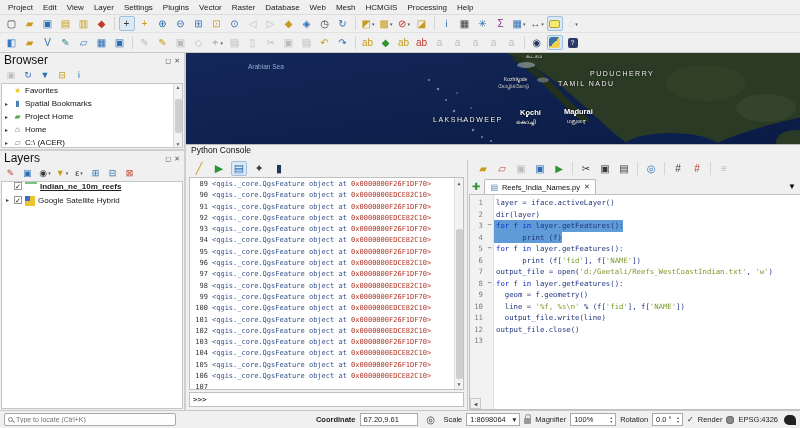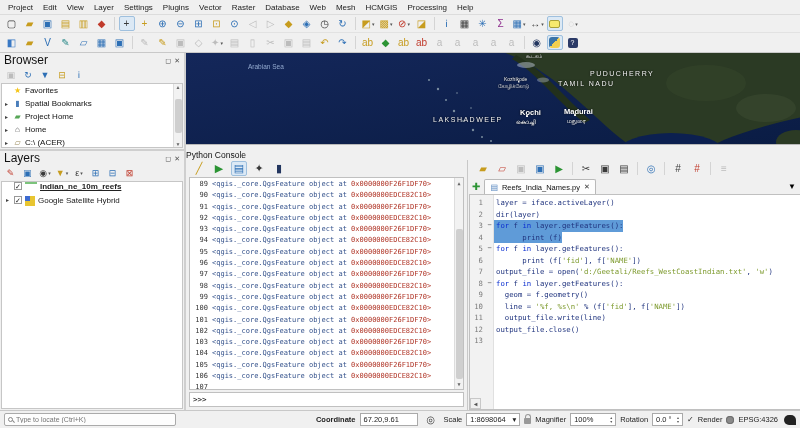--- a/index.html
+++ b/index.html
@@ -72,21 +72,21 @@
   .labels{position:absolute;inset:0}
   .mlabel{position:absolute;color:#fff;text-shadow:0 0 2px rgba(0,0,0,.95);white-space:nowrap}
   .mlabel.sea{color:#93a9cf;font-size:6.5px;text-shadow:none}
   .mlabel.place{font-size:7px;letter-spacing:1.5px;color:#f2f2f2}
   .mlabel.city{font-size:7.5px;font-weight:bold}
   .mlabel.sub{font-size:6px}
   .mlabel.tiny{font-size:5px;color:#e8e8e8}
 
   
   .pydock{flex:1;display:flex;flex-direction:column;min-height:0;background:#f0f0f0}
-  .pydock-title{height:15px;display:flex;align-items:flex-end;font-size:8.5px;color:#111;flex:none}
+  .pydock-title{height:15px;display:flex;align-items:flex-start;padding-left:5px;font-size:8.5px;color:#111;flex:none}
   .pydock-body{flex:1;display:flex;min-height:0}
   .pc-left{width:282px;flex:none;display:flex;flex-direction:column;border-right:1px solid #c8c8c8;min-height:0}
   .pc-tools{height:17px;display:flex;align-items:center;gap:2px;padding-left:4px;flex:none}
   .pc-tools .tbi .g{font-size:11px}
   .pc-out{flex:1;margin:0 3px;background:#fff;border:1px solid #c0c0c0;position:relative;overflow:hidden;font-family:"DejaVu Sans Mono",monospace;font-size:7px;line-height:11.3px;padding:1px 2px 0 2px}
   .cline{white-space:pre;display:flex}
   .cnum{width:20px;text-align:right;padding-right:4px;color:#333;flex:none}
   .cobj{color:#33518b}
   .caddr{color:#b03527}
   .pc-in{height:15px;margin:2px 3px 3px 3px;background:#fff;border:1px solid #c0c0c0;font-family:"DejaVu Sans Mono",monospace;font-size:7.5px;display:flex;align-items:center;padding-left:3px;color:#222;flex:none}

